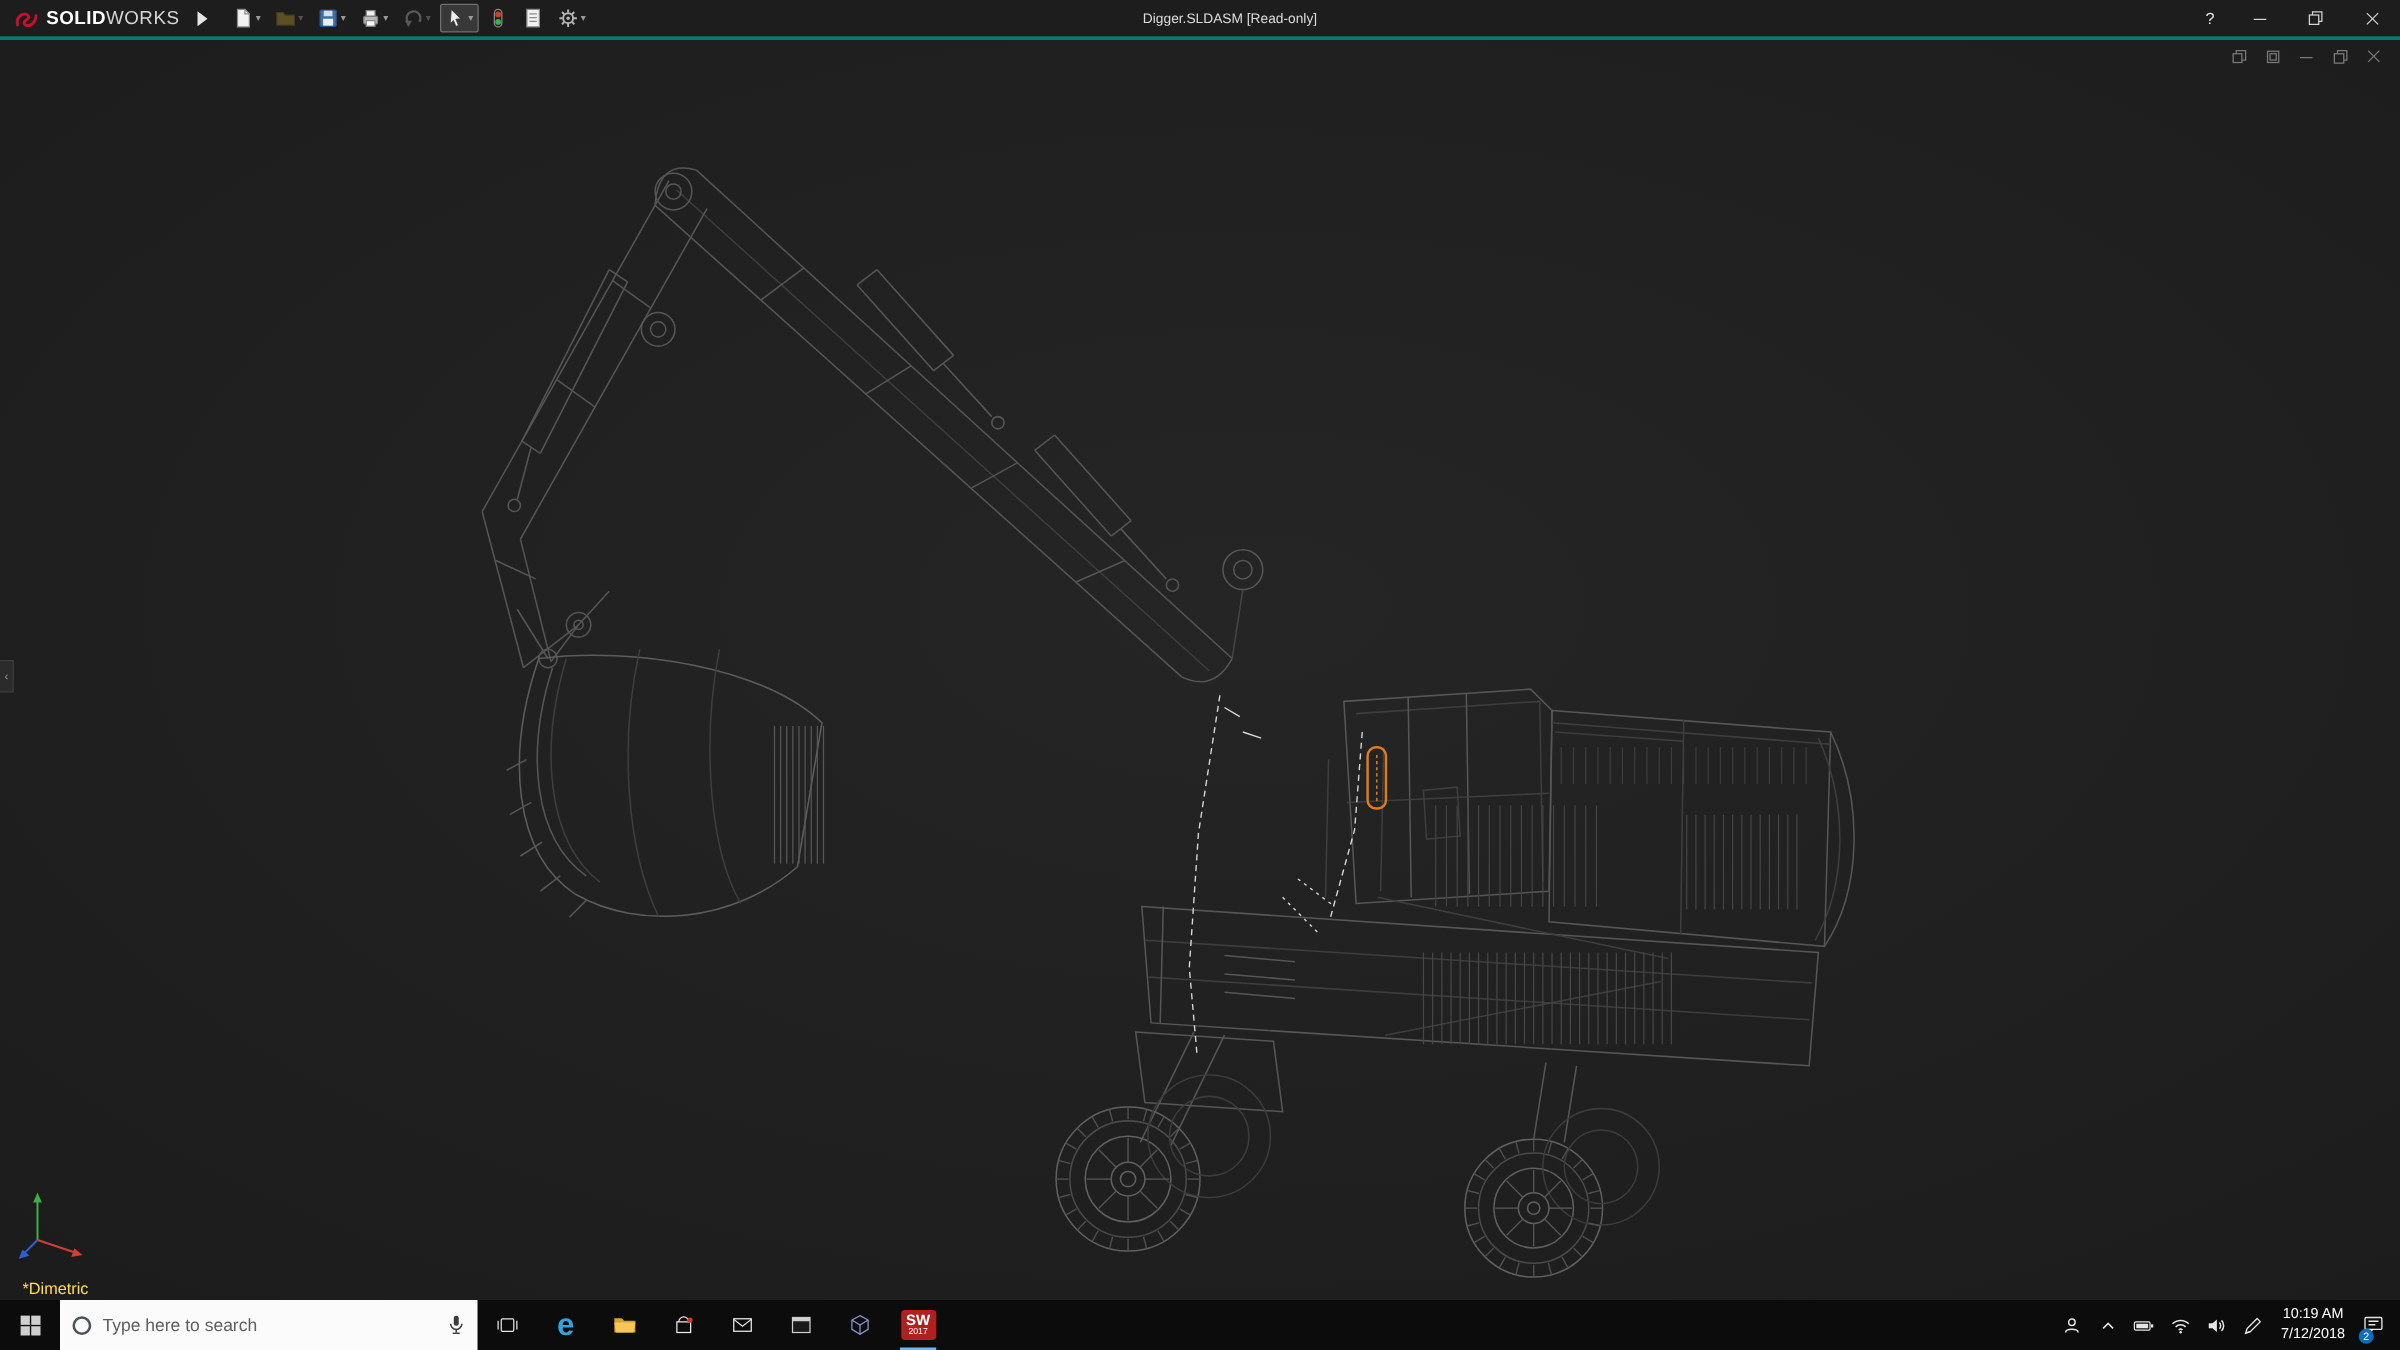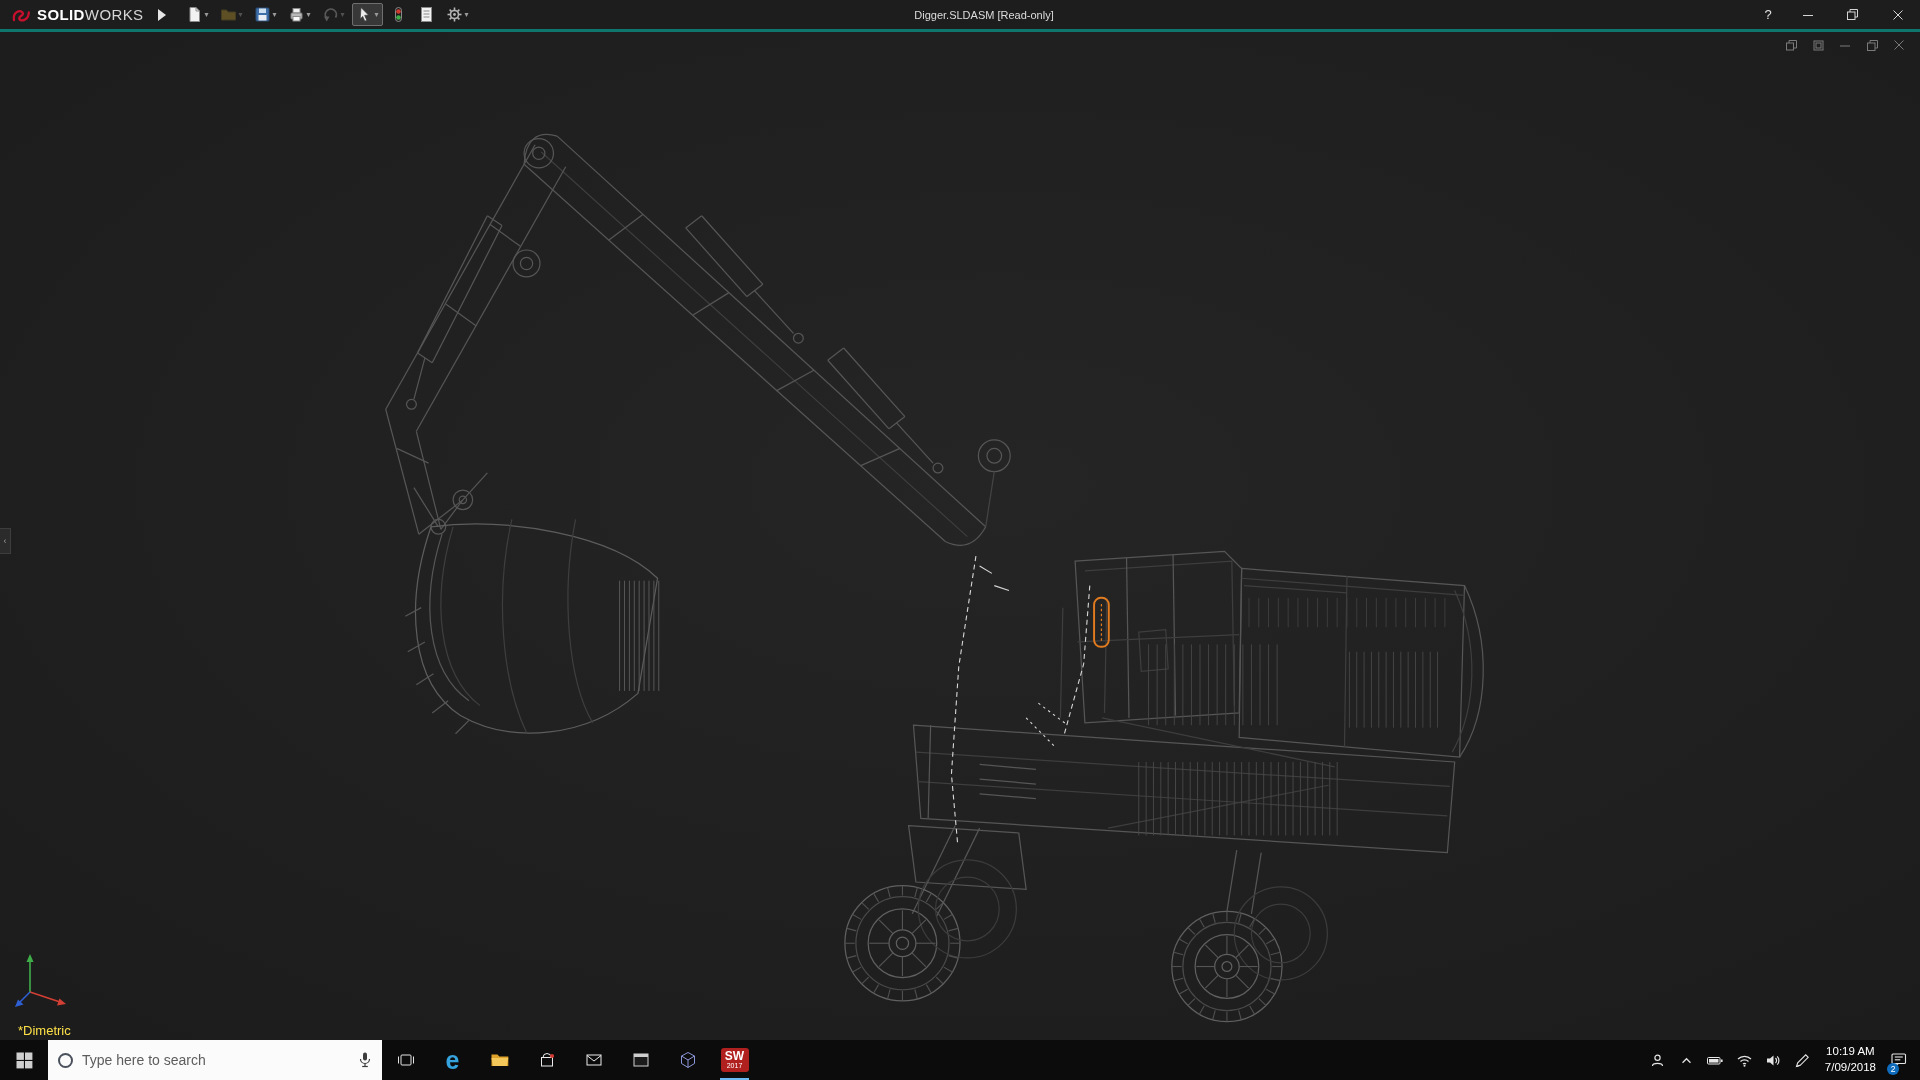--- a/index.html
+++ b/index.html
@@ -642,21 +642,21 @@
         </svg>
       </div>
       <div class="tray-icon">
         <svg width="17" height="17" viewBox="0 0 17 17" fill="none" stroke="#e5e5e5" stroke-width="1.1">
           <path d="M2.5 14.5 l1.2-3.7 8-8 2.5 2.5 -8 8 z"></path>
             <line x1="2.5" y1="14.5" x2="6.2" y2="13.3"></line>
         </svg>
       </div>
       <div class="clock">
         <div>10:19 AM</div>
-        <div>7/09/2018</div>
+        <div>7/12/2018</div>
       </div>
       <div class="tray-icon">
         <svg width="18" height="18" viewBox="0 0 18 18" fill="none" stroke="#e5e5e5" stroke-width="1.1">
           <rect x="2" y="3" width="13.5" height="9.5" rx="1"></rect>
           <path d="M5 12.5 v3 l3.2-3"></path>
           <line x1="4.8" y1="6" x2="12.8" y2="6"></line>
             <line x1="4.8" y1="8.8" x2="10.3" y2="8.8"></line>
         </svg>
         <span class="badge">2</span>
       </div>

